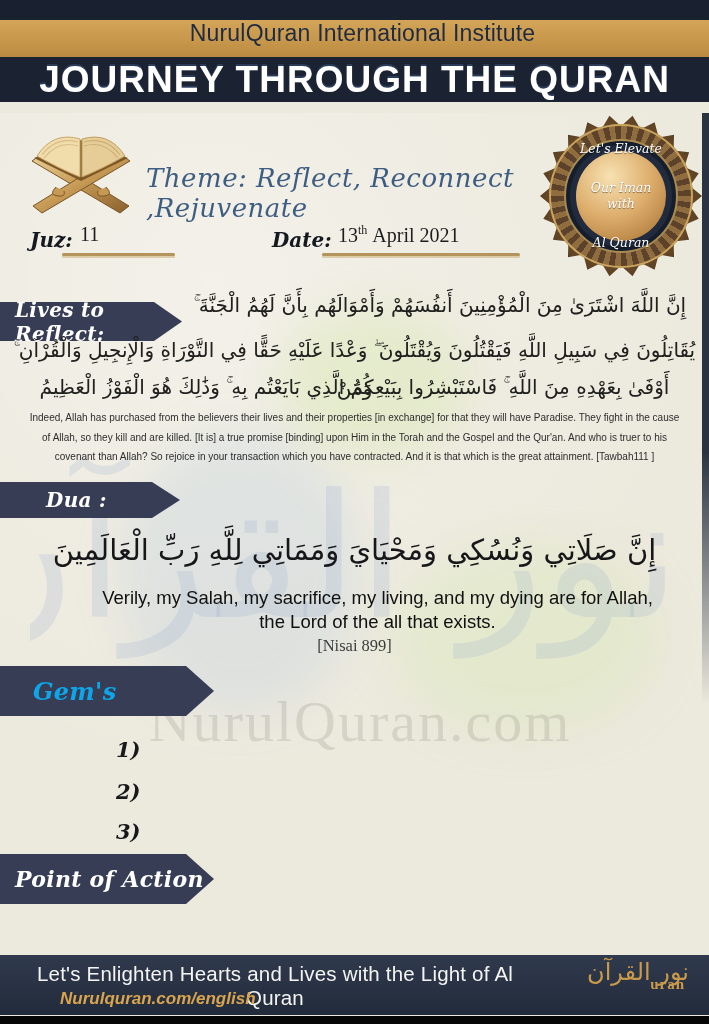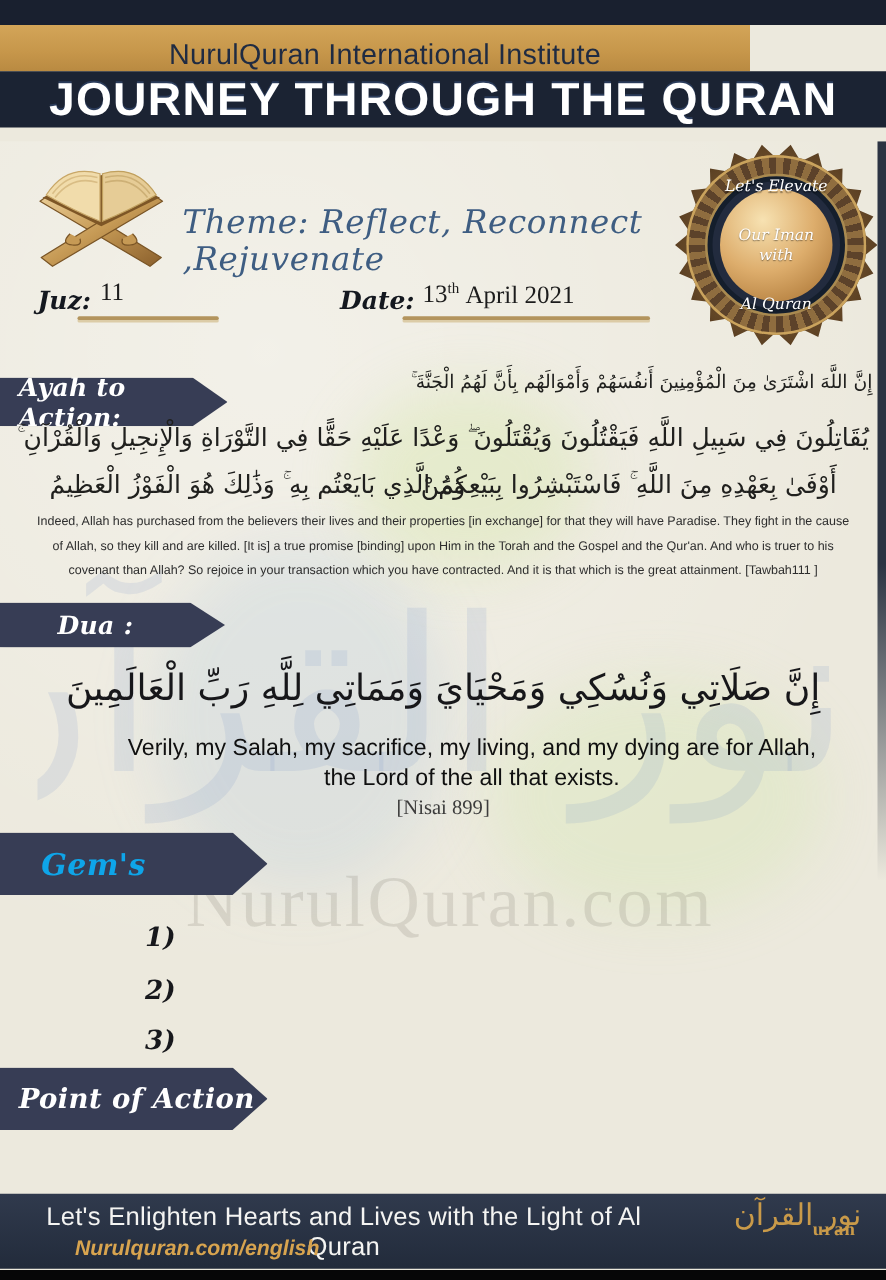--- a/index.html
+++ b/index.html
@@ -5,23 +5,23 @@
   * { margin:0; padding:0; box-sizing:border-box; }
   html,body { background:#444; }
   .page {
     position:relative; width:709px; height:1024px; margin:0 auto;
     background:#ece9dd; overflow:hidden;
     font-family:"Liberation Sans", sans-serif;
   }
   
   .top-strip { position:absolute; left:0; top:0; width:709px; height:20px; background:#19202f; }
   .gold-banner {
-    position:absolute; left:0; top:20px; width:600px; height:37px;
+    position:absolute; left:0; top:20px; width:709px; height:37px;
     background:linear-gradient(180deg,#d3a558 0%,#c6964a 60%,#b98a41 100%);
-    display:flex; align-items:flex-end; justify-content:center;padding-left:16px;
+    display:flex; align-items:flex-start; justify-content:center;padding-left:16px;
   }
   .gold-banner span { color:#1f2b42; font-size:23px; letter-spacing:.2px; }
   .title-banner {
     position:absolute; left:0; top:57px; width:709px; height:45px; background:#1b2333;
     display:flex; align-items:center; justify-content:center;
   }
   .title-banner span {
     color:#ffffff; font-weight:700; font-size:37px; letter-spacing:1px;
     text-shadow:0 -2px 0 rgba(62,88,138,.45);
   }
@@ -83,21 +83,21 @@
   .banner-ayah span { font-size:20px; padding-left:15px; }
   .banner-dua { top:369px; width:180px; height:36px; }
   .banner-dua span { font-size:20px; padding-left:46px; }
   .banner-gems { top:553px; width:214px; height:50px; }
   .banner-gems span { font-size:24px; padding-left:33px; color:#0ea5e9; }
   .banner-action { top:741px; width:214px; height:50px; }
   .banner-action span { font-size:22px; padding-left:15px; }
   
   .arabic { position:absolute; direction:rtl; text-align:center;
     font-family:"DejaVu Sans",sans-serif; color:#20201e; }
-  .ayah-ar1 { left:182px; top:172px; width:516px; font-size:15px; line-height:40px;text-align:right; }
+  .ayah-ar1 { left:182px; top:172px; width:516px; font-size:20px; line-height:40px; }
   .ayah-ar2 { left:8px;  top:218px; width:693px; font-size:20px; line-height:38px; }
   .ayah-ar3 { left:8px;  top:255px; width:693px; font-size:20px; line-height:38px; }
   .ayah-en { position:absolute; left:28px; top:295px; width:653px; text-align:center;
     font-size:10px; line-height:19.6px; color:#2d2d2d; }
   .dua-ar { left:0; top:408px; width:709px; font-size:29px; line-height:58px; color:#17171a; }
   .dua-en { position:absolute; left:0; width:709px; text-align:center; color:#101010;
     font-size:18.5px;padding-left:46px; }
   .dua-en.l1 { top:474px; }
   .dua-en.l2 { top:498px; }
   .dua-ref { position:absolute; left:0; top:523px; width:709px; text-align:center;
@@ -175,21 +175,21 @@
 
     <div class="field-label" style="left:30px; top:115px;">Juz:</div>
     <div class="field-value" style="left:80px; top:110px;">11</div>
     <div class="underline" style="left:62px; top:140px; width:113px;"></div>
 
     <div class="field-label" style="left:272px; top:115px;">Date:</div>
     <div class="field-value" style="left:338px; top:110px;"><span>13</span><sup>th</sup><span style="margin-left:5px;">April 2021</span></div>
     <div class="underline" style="left:322px; top:140px; width:198px;"></div>
 
     <div class="pennant banner-ayah">
-      <span>Ayah to Action:</span>
+      <span>Lives to Reflect:</span>
     </div>
     <div class="arabic ayah-ar1">إِنَّ اللَّهَ اشْتَرَىٰ مِنَ الْمُؤْمِنِينَ أَنفُسَهُمْ وَأَمْوَالَهُم بِأَنَّ لَهُمُ الْجَنَّةَ ۚ</div>
     <div class="arabic ayah-ar3">أَوْفَىٰ بِعَهْدِهِ مِنَ اللَّهِ ۚ فَاسْتَبْشِرُوا بِبَيْعِكُمُ الَّذِي بَايَعْتُم بِهِ ۚ وَذَٰلِكَ هُوَ الْفَوْزُ الْعَظِيمُ</div>
     <div class="arabic ayah-ar2">يُقَاتِلُونَ فِي سَبِيلِ اللَّهِ فَيَقْتُلُونَ وَيُقْتَلُونَ ۖ وَعْدًا عَلَيْهِ حَقًّا فِي التَّوْرَاةِ وَالْإِنجِيلِ وَالْقُرْآنِ ۚ وَمَنْ</div>
     <div class="ayah-en">Indeed, Allah has purchased from the believers their lives and their properties [in exchange] for that they will have Paradise. They fight in the cause of Allah, so they kill and are killed. [It is] a true promise [binding] upon Him in the Torah and the Gospel and the Qur'an. And who is truer to his covenant than Allah? So rejoice in your transaction which you have contracted. And it is that which is the great attainment. [Tawbah111 ]</div>
 
     <div class="pennant banner-dua">
       <span>Dua :</span>
     </div>
     <div class="arabic dua-ar">إِنَّ صَلَاتِي وَنُسُكِي وَمَحْيَايَ وَمَمَاتِي لِلَّهِ رَبِّ الْعَالَمِينَ</div>

